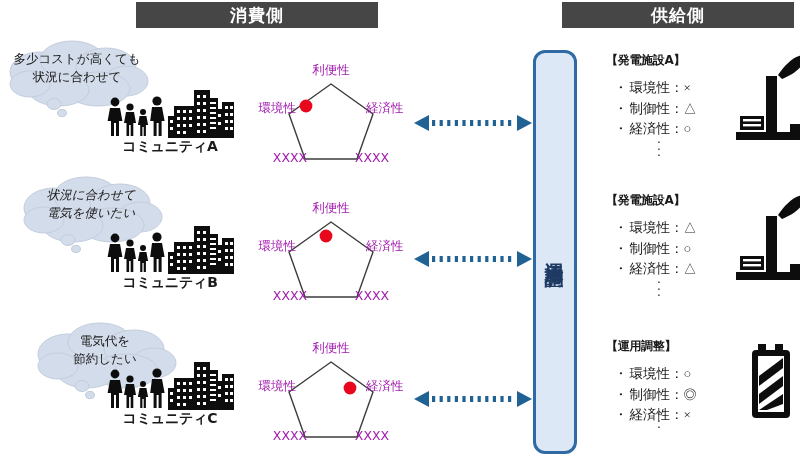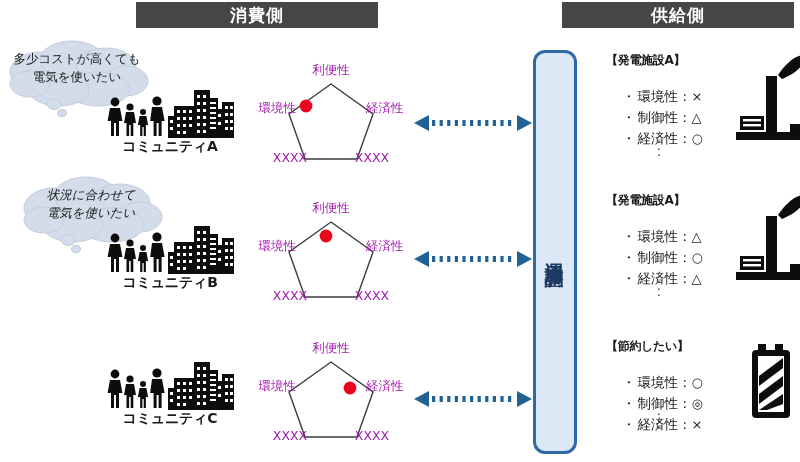--- a/index.html
+++ b/index.html
@@ -159,23 +159,24 @@
     left: 6px;
     top: 0;
     font-size: 12px;
     font-weight: bold;
     letter-spacing: -0.3px;
   }
   .fac-list {
     position: absolute;
     left: 10px;
     top: 22px;
-    margin: 12px;
+    margin: 4px;
     padding: 0;
     list-style: none;
+    font-family: Liberation Serif, serif;
   }
   .fac-list li {
     font-size: 13.5px;
     line-height: 1.53;
     white-space: nowrap;
   }
   .fac-list li .bullet { margin-right: 2px; }
   .fac-list li .mark { font-size: 13px; }
   .fac-dots {
     position: absolute;
@@ -216,41 +217,58 @@
         <ellipse cx="104" cy="31" rx="30" ry="19"></ellipse>
         <ellipse cx="124" cy="45" rx="22" ry="15"></ellipse>
         <ellipse cx="96" cy="53" rx="32" ry="17"></ellipse>
         <ellipse cx="57" cy="54" rx="30" ry="16"></ellipse>
         <ellipse cx="28" cy="48" rx="20" ry="13"></ellipse>
         <ellipse cx="52" cy="68" rx="7" ry="5.5"></ellipse>
         <ellipse cx="60" cy="77" rx="4.5" ry="3.6"></ellipse>
       </g>
     </svg>
     <div class="bubble-text">多少コストが高くても
-電気を使いたい</div>
+状況に合わせて</div>
   </div>
 
   <div class="bubble-wrap" id="bubble-b">
     <svg width="160" height="86" viewBox="0 0 160 86">
       <g fill="#d3dcea" stroke="#c4cddd" stroke-width="1">
         <ellipse cx="38" cy="36" rx="30" ry="20"></ellipse>
         <ellipse cx="70" cy="24" rx="32" ry="19"></ellipse>
         <ellipse cx="104" cy="31" rx="30" ry="19"></ellipse>
         <ellipse cx="124" cy="45" rx="22" ry="15"></ellipse>
         <ellipse cx="96" cy="53" rx="32" ry="17"></ellipse>
         <ellipse cx="57" cy="54" rx="30" ry="16"></ellipse>
         <ellipse cx="28" cy="48" rx="20" ry="13"></ellipse>
         <ellipse cx="52" cy="68" rx="7" ry="5.5"></ellipse>
         <ellipse cx="60" cy="77" rx="4.5" ry="3.6"></ellipse>
       </g>
     </svg>
     <div class="bubble-text">状況に合わせて
 電気を使いたい</div>
   </div>
 
+  <div class="bubble-wrap" id="bubble-c">
+    <svg width="160" height="86" viewBox="0 0 160 86">
+      <g fill="#d3dcea" stroke="#c4cddd" stroke-width="1">
+        <ellipse cx="38" cy="36" rx="30" ry="20"></ellipse>
+        <ellipse cx="70" cy="24" rx="32" ry="19"></ellipse>
+        <ellipse cx="104" cy="31" rx="30" ry="19"></ellipse>
+        <ellipse cx="124" cy="45" rx="22" ry="15"></ellipse>
+        <ellipse cx="96" cy="53" rx="32" ry="17"></ellipse>
+        <ellipse cx="57" cy="54" rx="30" ry="16"></ellipse>
+        <ellipse cx="28" cy="48" rx="20" ry="13"></ellipse>
+        <ellipse cx="52" cy="68" rx="7" ry="5.5"></ellipse>
+        <ellipse cx="60" cy="77" rx="4.5" ry="3.6"></ellipse>
+      </g>
+    </svg>
+    <div class="bubble-text">電気代を
+節約したい</div>
+  </div>
 
   <div class="community" id="community-a">
     <svg class="cicon" width="128" height="54" viewBox="0 0 128 54">
       <g fill="#0d0d0d">
         <circle cx="9" cy="18" r="4.4"></circle>
         <path d="M4 24h10l2.4 13H13v15H10V39H8v13H5V37H1.6z"></path>
         <circle cx="24" cy="23" r="3.6"></circle>
         <path d="M20 28h8l2 11h-2.7v13h-2.6V41h-1.6v11h-2.6V39H18z"></path>
         <circle cx="37" cy="28" r="3"></circle>
         <path d="M33.6 32h6.8l1.7 9h-2.2v11h-2.2V43h-1.3v9h-2.2v-11h-2.3z"></path>
@@ -563,21 +581,21 @@
         <rect x="2" y="78" width="70" height="8"></rect>
         <rect x="56" y="70" width="10" height="12"></rect>
         <rect x="9" y="65" width="18" height="2.4" fill="#ffffff"></rect>
         <rect x="9" y="70" width="18" height="2.4" fill="#ffffff"></rect>
         <path d="M44 21 C50 12 58 4 65 2 C69 1 71 4 69 9 C66 16 56 22 48 25 Z"></path>
       </g>
     </svg>
   </div>
 
   <div class="facility" id="facility-2">
-    <div class="fac-title">【節約したい】</div>
+    <div class="fac-title">【運用調整】</div>
     <ul class="fac-list">
       <li>
         <span class="bullet">・</span><span>環境性</span>：<span class="mark">○</span>
       </li>
       <li>
         <span class="bullet">・</span><span>制御性</span>：<span class="mark">◎</span>
       </li>
       <li>
         <span class="bullet">・</span><span>経済性</span>：<span class="mark">×</span>
       </li>

